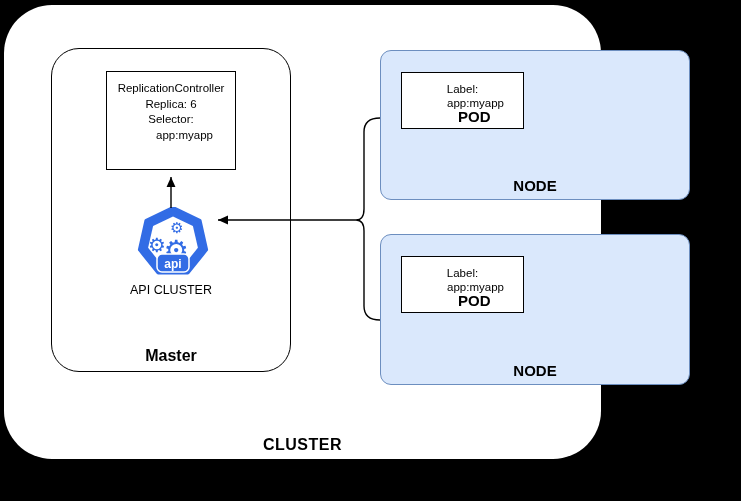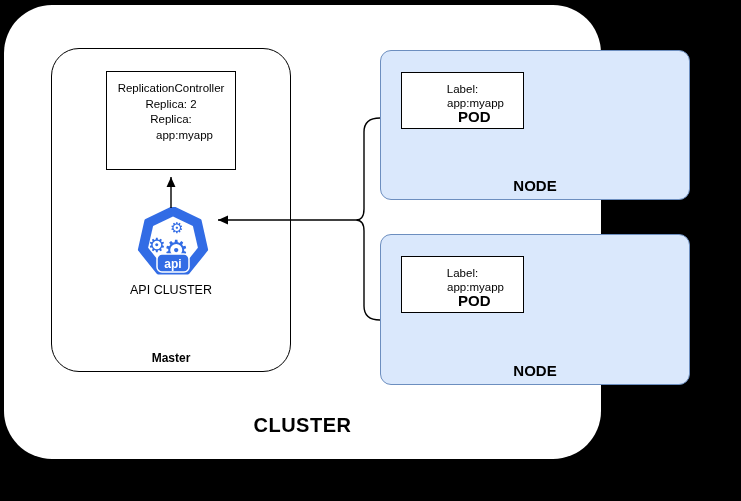--- a/index.html
+++ b/index.html
@@ -17,43 +17,43 @@
   .canvas {
     position: absolute;
     left: 4px; top: 5px;
     width: 597px; height: 454px;
     background: #ffffff;
     border-radius: 48px;
   }
 
   .cluster-label {
     position: absolute;
-    left: 0; right: 0; bottom: 22px;
-    text-align: center;
-    font-weight: bold;
-    font-size: 20px;
+    left: 0; right: 0; bottom: 5px;
+    text-align: center;
+    font-weight: bold;
+    font-size: 16px;
     color: #000;
     letter-spacing: 0.5px;
   }
 
   
   .master {
     position: absolute;
     left: 47px; top: 43px;          
     width: 240px; height: 324px;
     background: #ffffff;
     border: 1px solid #000000;
     border-radius: 28px;
   }
   .master-label {
     position: absolute;
     left: 0; right: 0; bottom: 6px;
     text-align: center;
     font-weight: bold;
-    font-size: 12px;
+    font-size: 16px;
     color: #000;
   }
 
   .rc-box {
     position: absolute;
     left: 54px; top: 22px;
     width: 130px; height: 99px;
     background: #ffffff;
     border: 1px solid #000000;
     padding-top: 9px;
@@ -136,22 +136,22 @@
 </style>
 </head>
 <body>
 
 <div class="stage">
   <div class="canvas">
 
     <div class="master">
       <div class="rc-box">
         <div>ReplicationController</div>
-        <div>Replica: 2</div>
-        <div>Replica:</div>
+        <div>Replica: 6</div>
+        <div>Selector:</div>
         <div class="rc-line-indent">app:myapp</div>
       </div>
 
       <div class="api-icon">
         <svg width="74" height="72" viewBox="0 0 74 72">
           <polygon points="37,1 63.6,13.8 70.1,42.6 51.7,65.6 22.3,65.6 3.9,42.6 10.4,13.8" fill="#326ce5" stroke="#326ce5" stroke-width="4" stroke-linejoin="round"></polygon>
           <polygon points="37,9.5 56.9,19.1 61.9,40.7 48.1,58 25.9,58 12.1,40.7 17.1,19.1" fill="#ffffff"></polygon>
           <text x="40" y="53" font-size="28" text-anchor="middle" fill="#326ce5" font-family="DejaVu Sans, sans-serif">⚙</text>
           <text x="21" y="45" font-size="20" text-anchor="middle" fill="#326ce5" font-family="DejaVu Sans, sans-serif">⚙</text>
           <text x="41" y="26" font-size="15" text-anchor="middle" fill="#326ce5" font-family="DejaVu Sans, sans-serif">⚙</text>

